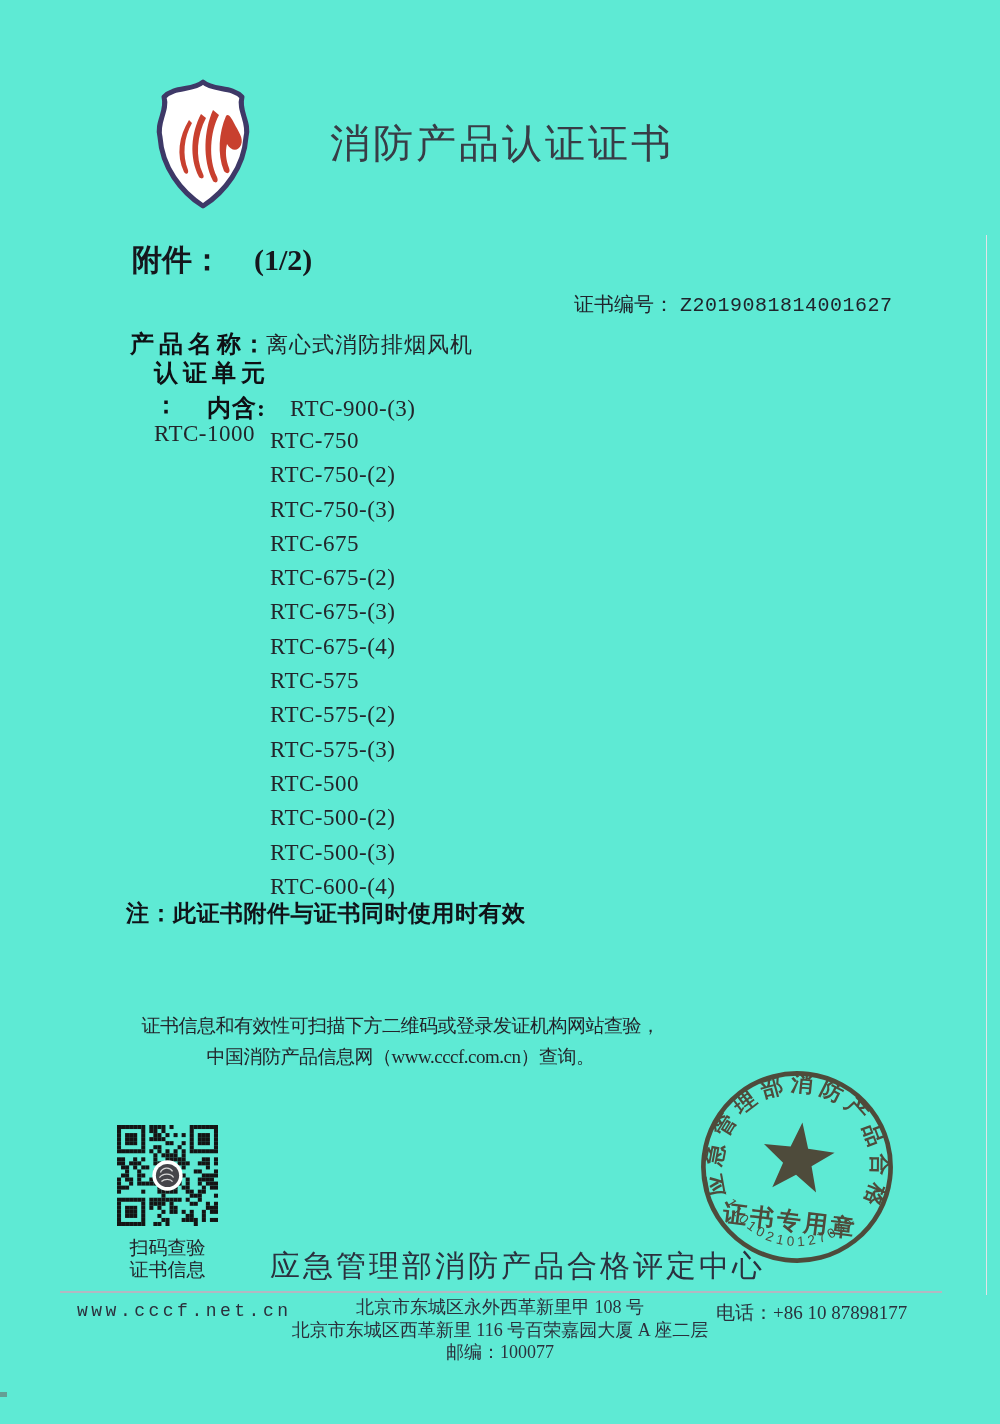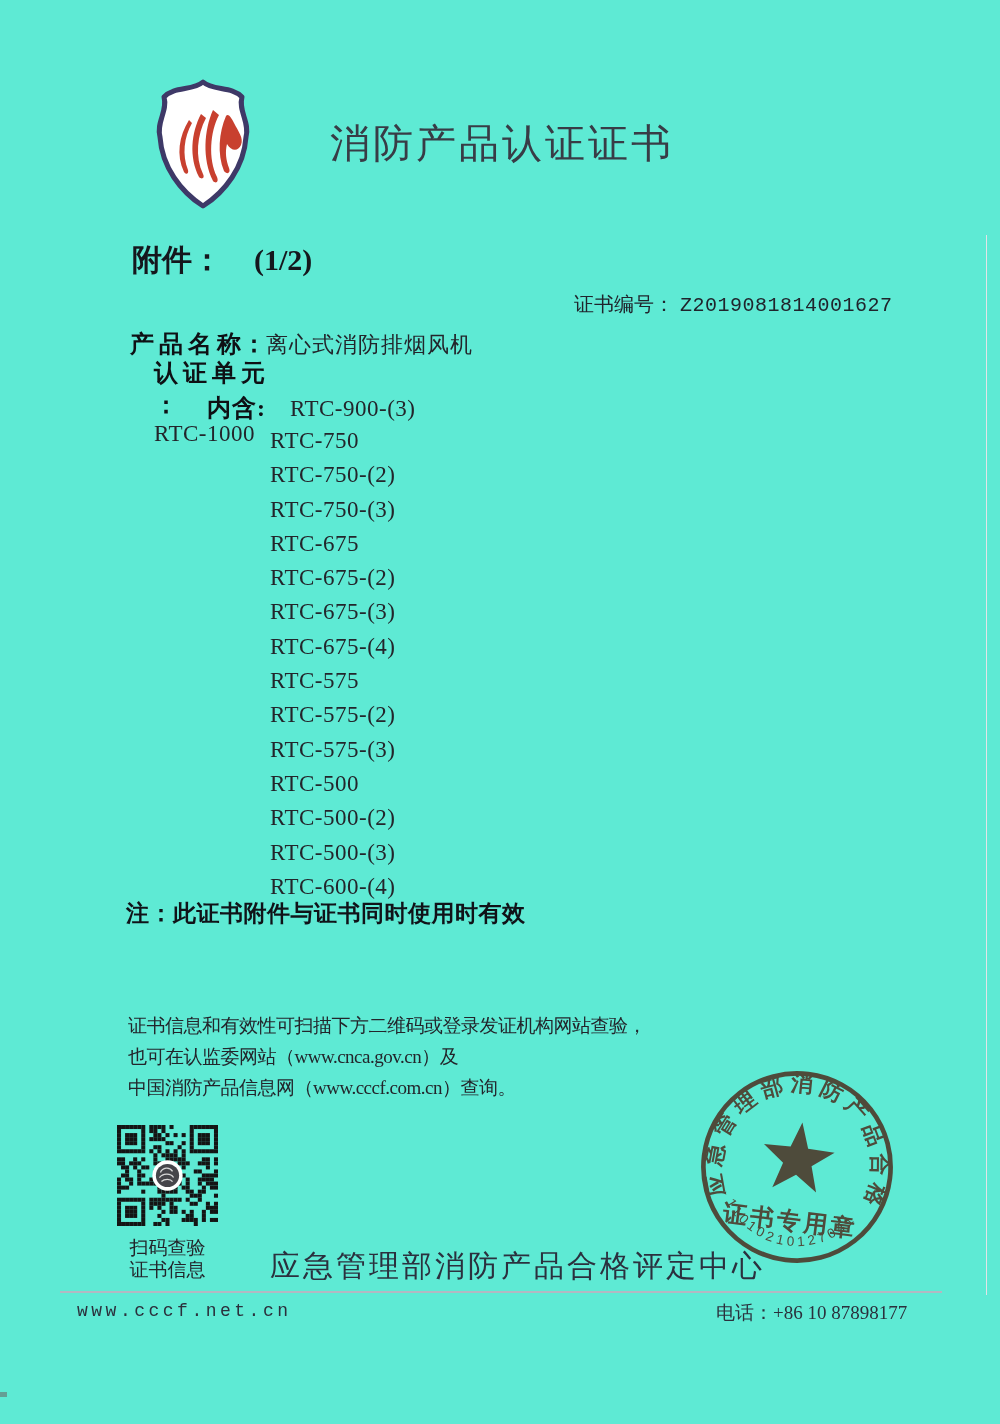--- a/index.html
+++ b/index.html
@@ -34,21 +34,21 @@
   .flabel-right{display:inline-block;width:136px;text-align:right;font-weight:bold;font-size:24px;letter-spacing:1px;color:#0e1014;}
   .fvalue{font-size:22px;letter-spacing:1px;color:#23252b;}
   .fvalue-mono{margin-left:24px;font-size:23px;letter-spacing:0.5px;color:#23252b;}
 
   .model-list{left:270px;top:424px;}
   .mitem{height:34.3px;line-height:34.3px;font-size:23px;letter-spacing:0.5px;color:#23252b;white-space:nowrap;}
 
   .note-line{left:126px;top:898px;font-size:23px;font-weight:bold;letter-spacing:0.5px;color:#101218;white-space:nowrap;}
 
   
-  .verify{left:128px;top:1010px;width:545px;
+  .verify{left:128px;top:1010px;width:545px;text-align:center;
     font-size:19px;letter-spacing:-0.5px;line-height:31px;color:#23252b;}
 
   
   .qr-wrap{left:117px;top:1125px;width:101px;text-align:center;}
   .qr-caption{margin-top:7px;font-size:19px;line-height:22px;color:#23252b;}
 
   
   .issuer{left:270px;top:1246px;font-size:30px;letter-spacing:3px;color:#2b303e;white-space:nowrap;}
 
   
@@ -122,21 +122,20 @@
     <div class="mitem">RTC-500</div>
     <div class="mitem">RTC-500-(2)</div>
     <div class="mitem">RTC-500-(3)</div>
     <div class="mitem">RTC-600-(4)</div>
   </div>
 
   <div class="abs note-line">注：此证书附件与证书同时使用时有效</div>
 
   <div class="abs verify">
     <div>证书信息和有效性可扫描下方二维码或登录发证机构网站查验，</div>
-    <div>也可在认监委网站（www.cnca.gov.cn）及</div>
     <div>中国消防产品信息网（www.cccf.com.cn）查询。</div>
   </div>
 
   <div class="abs qr-wrap">
     <div>
       <svg id="qr-svg" width="101" height="101" viewBox="0 0 100 100" aria-hidden="true">
           <rect x="0" y="0" width="4" height="4" fill="#141414"></rect>
           <rect x="4" y="0" width="4" height="4" fill="#141414"></rect>
           <rect x="8" y="0" width="4" height="4" fill="#141414"></rect>
           <rect x="12" y="0" width="4" height="4" fill="#141414"></rect>
@@ -463,18 +462,23 @@
         <text x="100" y="160" text-anchor="middle" font-size="23" font-weight="bold" letter-spacing="3" font-family="Liberation Serif, serif">证书专用章</text>
         <text font-size="13" letter-spacing="3.5" font-family="Liberation Sans, sans-serif">
           <textPath href="#arcB" startOffset="2">11010210127041</textPath>
         </text>
       </g>
     </svg>
   </div>
 
   <div class="abs divider"></div>
   <div class="abs f-url">www.cccf.net.cn</div>
+  <div class="abs f-addr">
+    <div>北京市东城区永外西革新里甲 108 号</div>
+    <div>北京市东城区西革新里 116 号百荣嘉园大厦 A 座二层</div>
+    <div>邮编：100077</div>
+  </div>
   <div class="abs f-phone">电话：+86 10 87898177</div>
 
   <div class="abs edge-line"></div>
   <div class="abs speck"></div>
 
 </div>
 
 </body></html>

